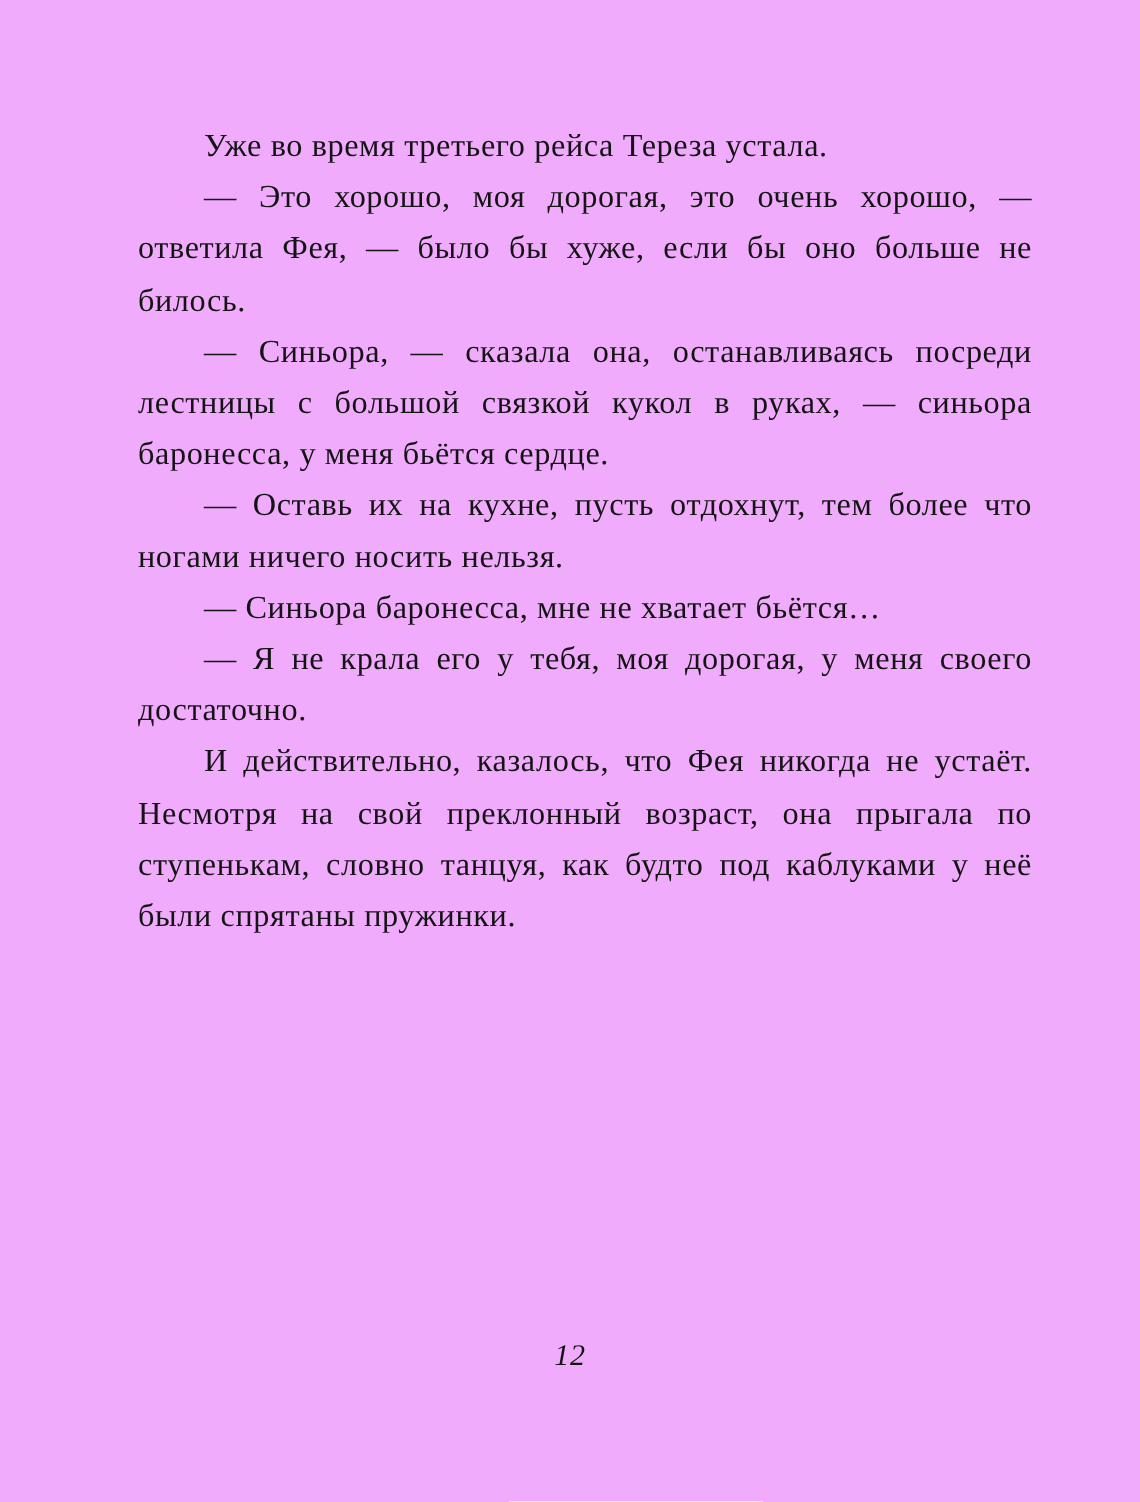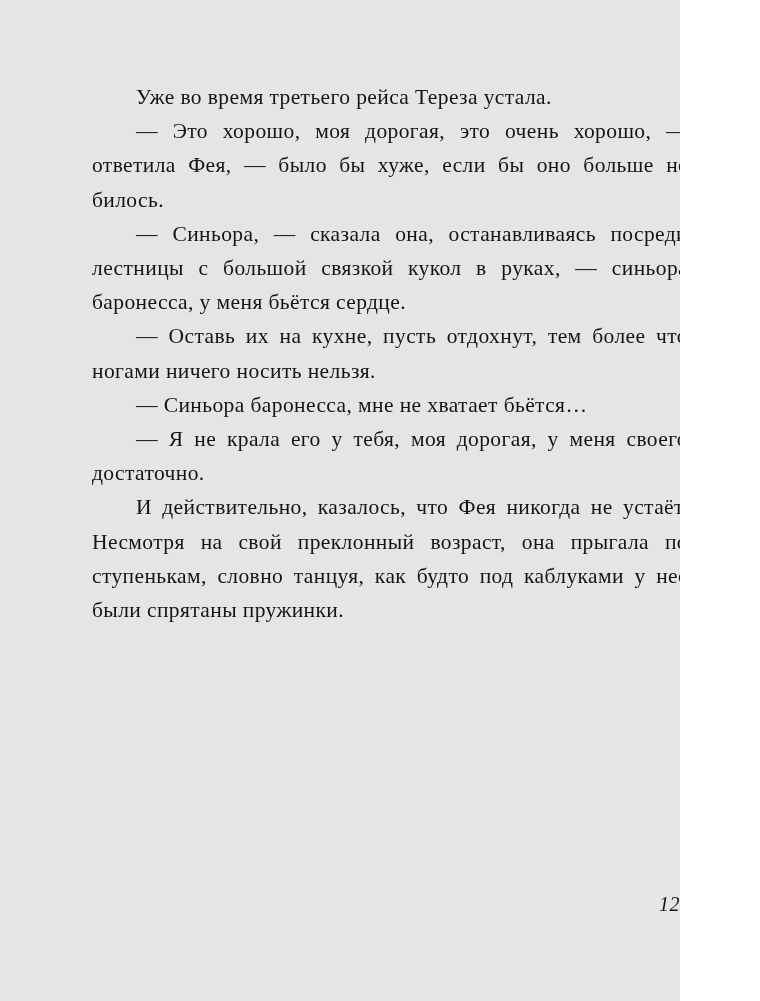--- a/index.html
+++ b/index.html
@@ -2,23 +2,23 @@
 <html lang="ru"><head>
 <meta charset="utf-8">
 <style>
   html, body {
     margin: 0;
     padding: 0;
     background: #ffffff;
   }
   .page {
     position: relative;
-    width: 680px;
+    width: 760px;
     height: 1001px;
-    background: #e5e5e5;
+    background: #f0abfc;
     overflow: hidden;
     font-family: "Liberation Serif", "DejaVu Serif", serif;
     color: #1a1a1a;
   }
   .text-block {
     position: absolute;
     left: 92px;
     top: 80px;
     width: 596px;
   }
@@ -37,21 +37,21 @@
   }
   
   .para:last-child {
     margin-bottom: 16px;
   }
   .folio {
     position: absolute;
     left: 0;
     right: 0;
     top: 893px;
-    text-align: right;
+    text-align: center;
     font-size: 20px;
     font-style: italic;
     color: #141414;
     letter-spacing: 0.5px;
   }
 </style>
 </head>
 <body>
 
 <div class="page">

